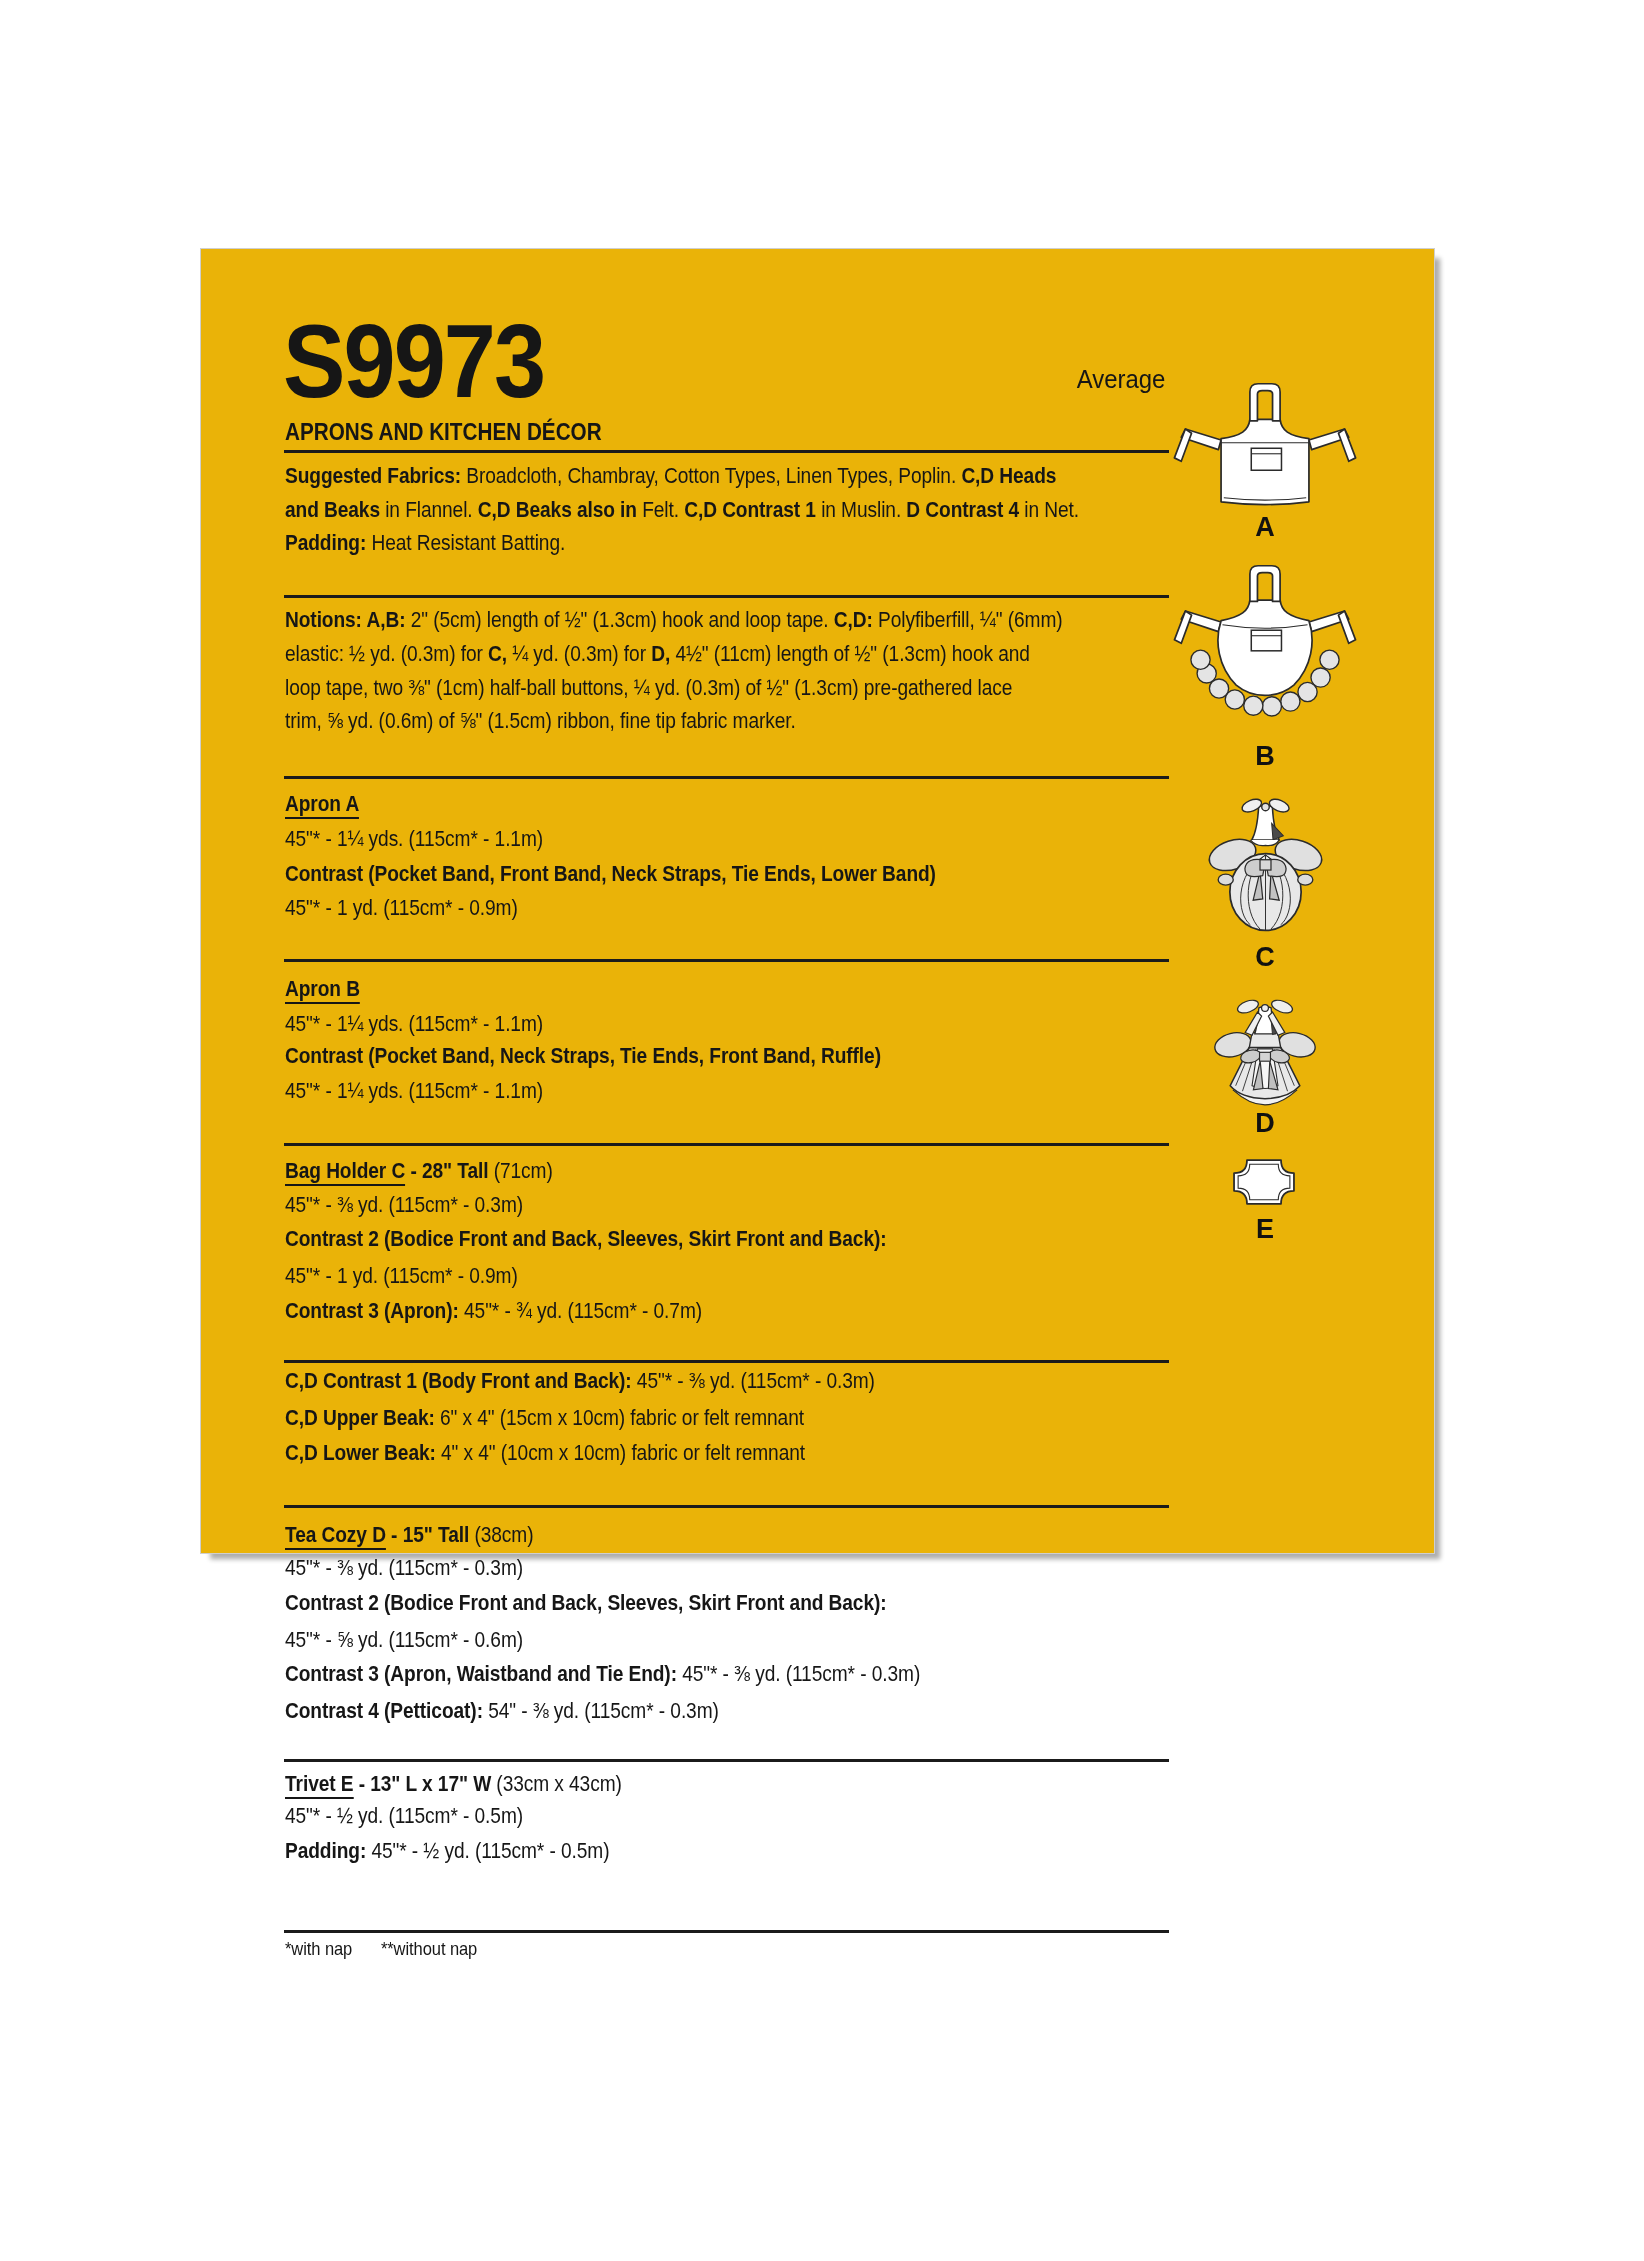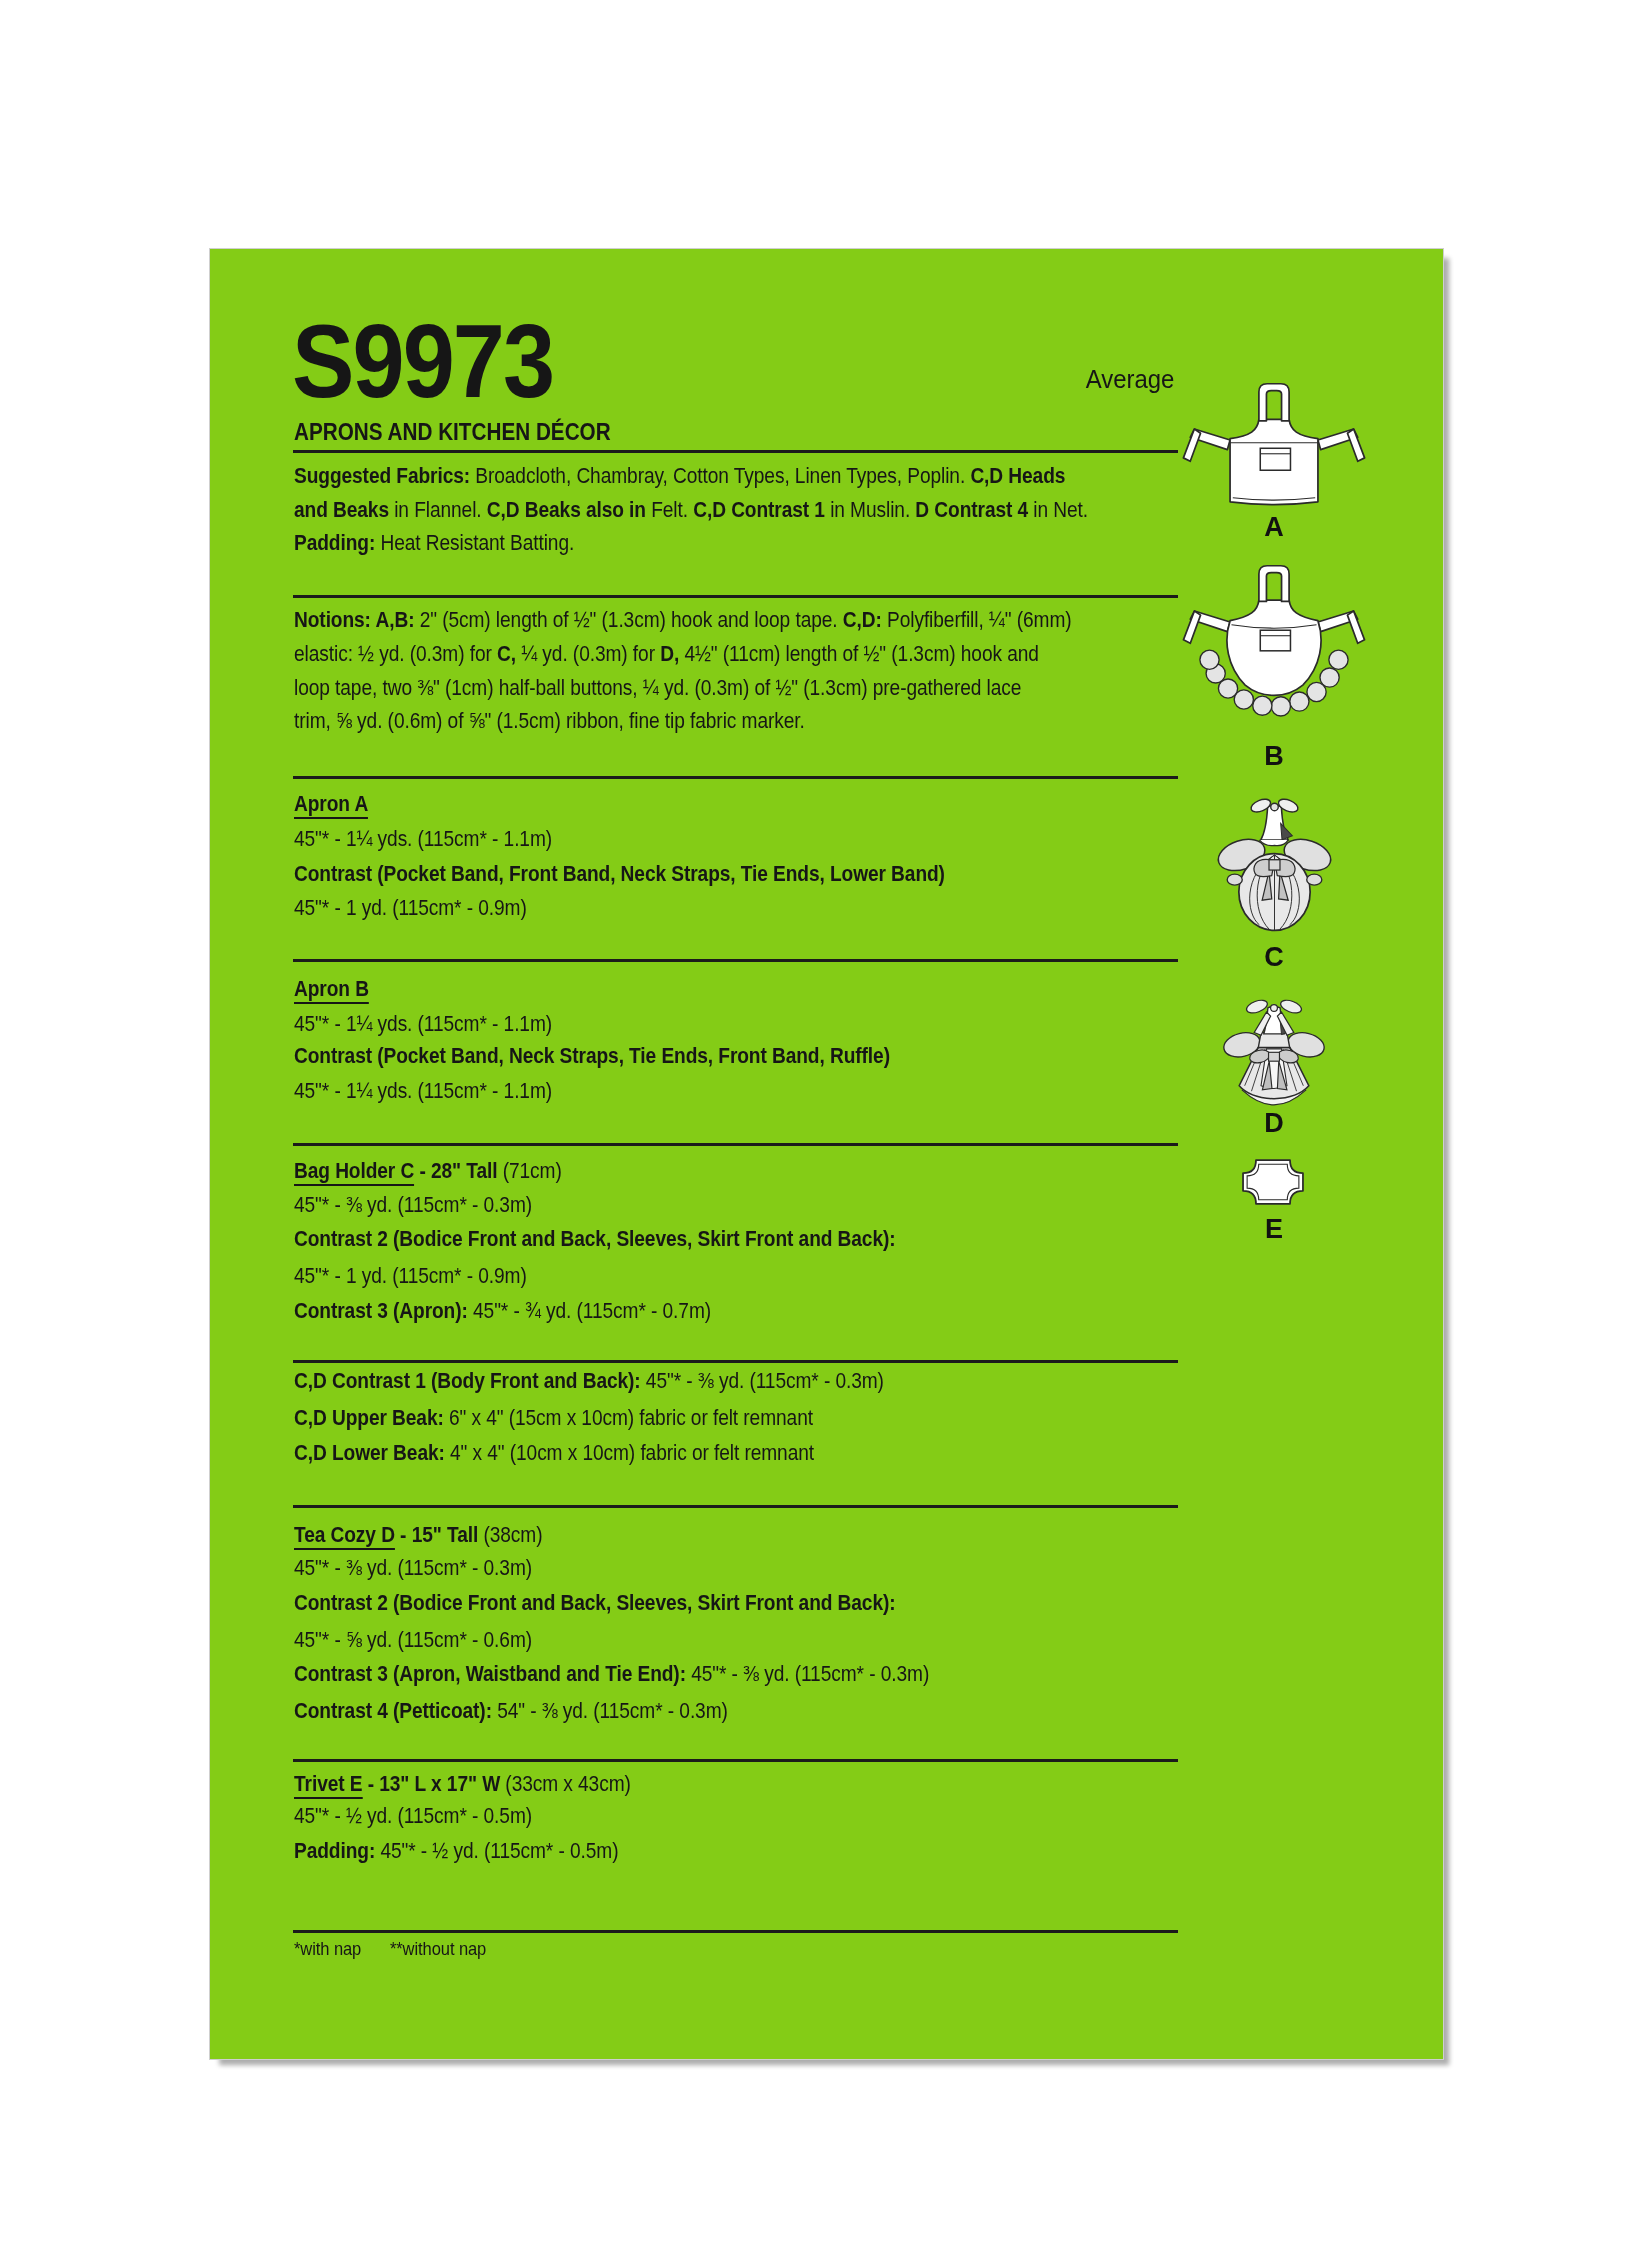--- a/index.html
+++ b/index.html
@@ -1,17 +1,17 @@
 <!DOCTYPE html>
 <html style="font-size:11px"><head>
 <meta charset="utf-8">
 <style>
   html,body{margin:0;padding:0;width:1645px;height:2261px;background:#ffffff;
     font-family:"Liberation Sans", sans-serif;color:#161616;}
-  .page{position:absolute;left:209px;top:248px;width:1235px;height:1812px;background:#84cc16;
+  .page{position:absolute;left:200px;top:248px;width:1235px;height:1306px;background:#eab308;
     border:1.4px solid #cfcfcf;box-sizing:border-box;
     box-shadow:8.2px 8.2px 4.8px -2.1px rgba(0,0,0,0.33);}
   .pattern-number{position:absolute;left:82px;top:60px;font-size:104px;font-weight:bold;
     letter-spacing:-2.1px;line-height:1;transform:scaleX(0.9);transform-origin:0 0;white-space:nowrap;}
   .difficulty{position:absolute;right:269px;top:116px;font-size:26px;line-height:1.15;
     transform:scaleX(0.92);transform-origin:100% 50%;white-space:nowrap;}
   .category-title{position:absolute;left:84px;top:170px;font-size:23px;font-weight:bold;
     line-height:1.15;transform:scaleX(0.9);transform-origin:0 50%;white-space:nowrap;}
   .rule{position:absolute;left:83px;width:885px;height:3.4px;background:#1b1b1b;}
   .tl{position:absolute;left:84px;font-size:22px;line-height:27px;white-space:nowrap;

